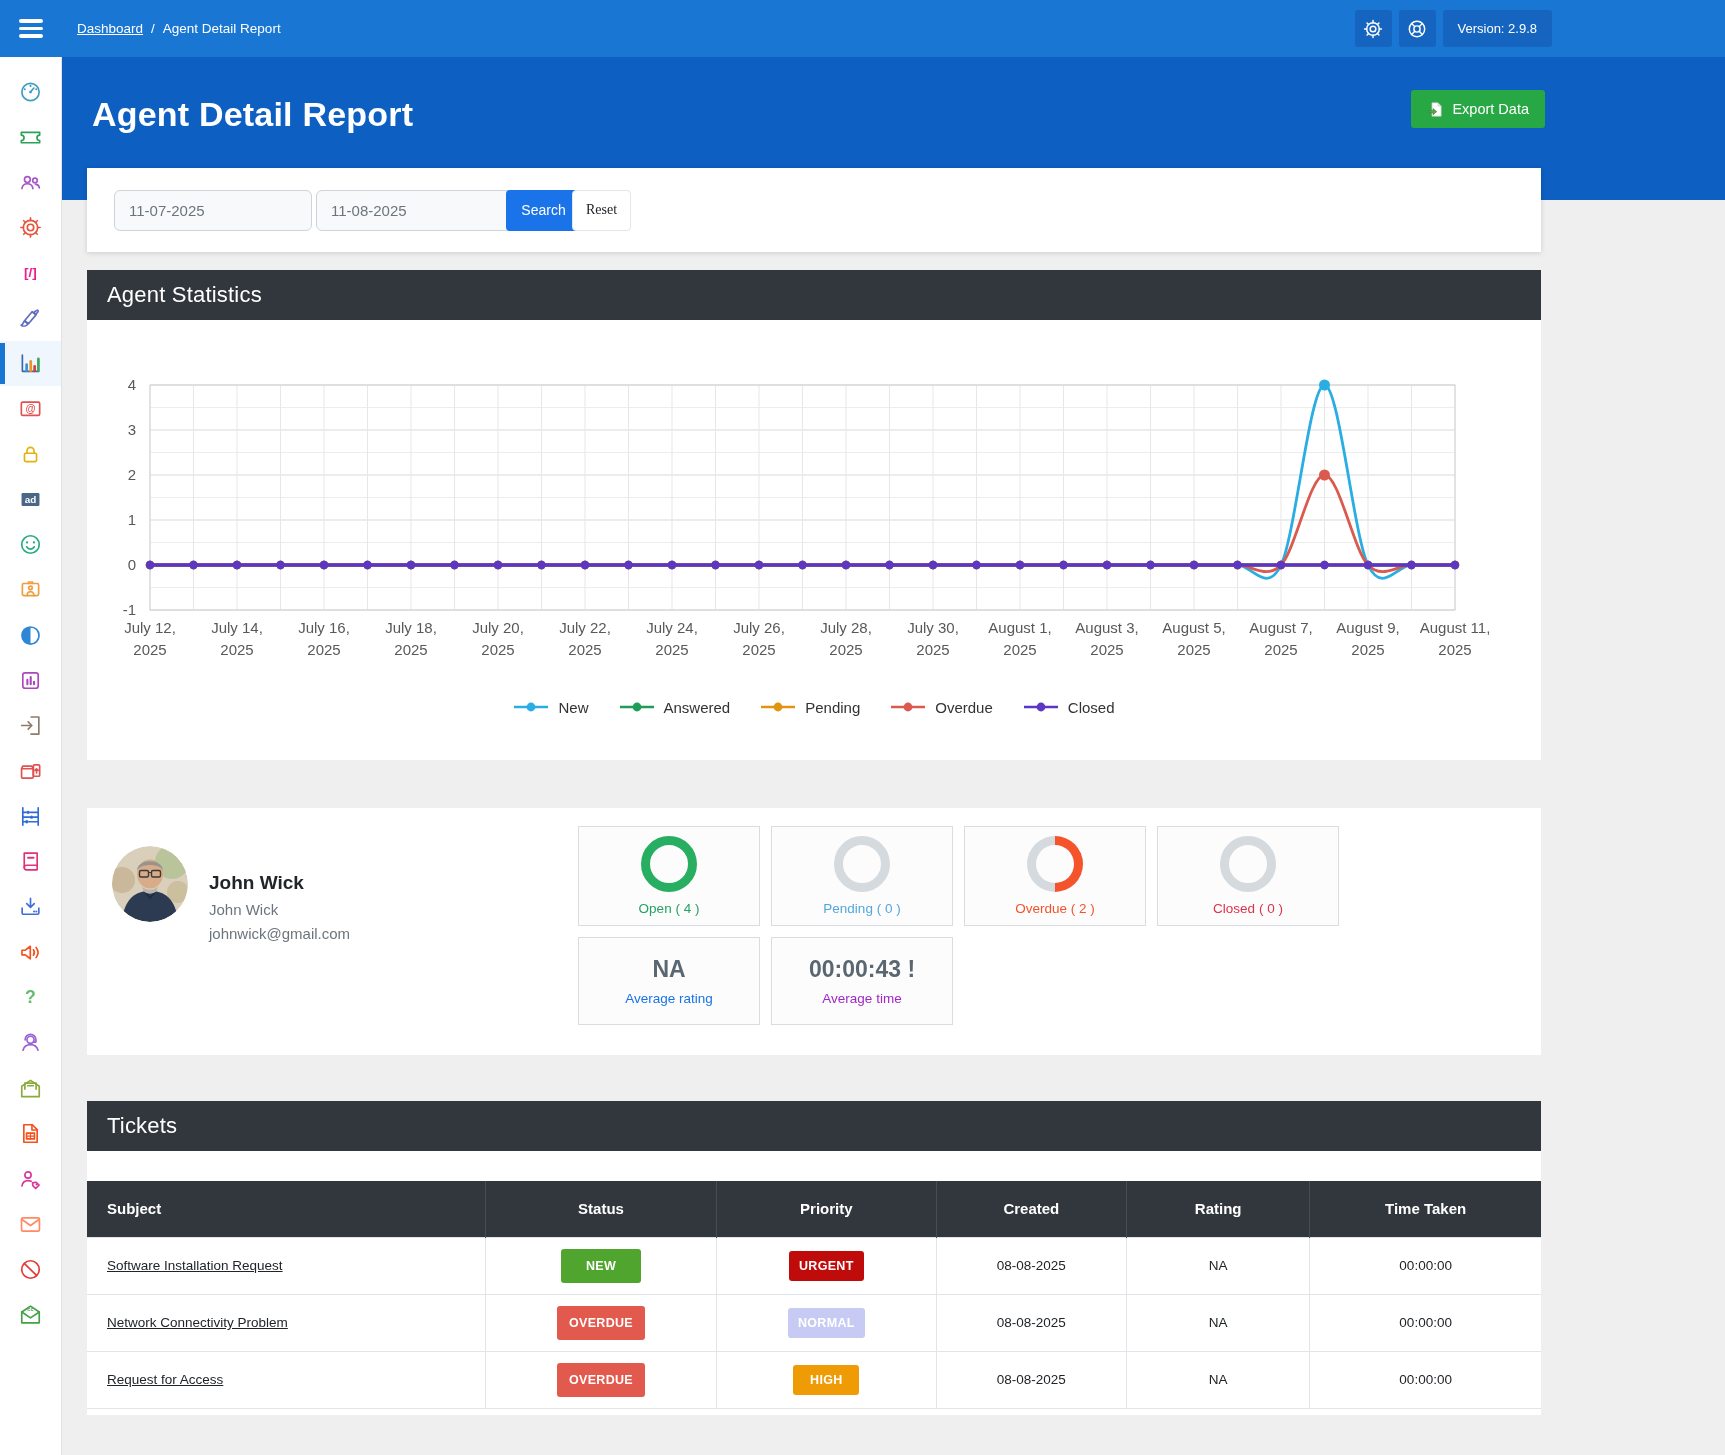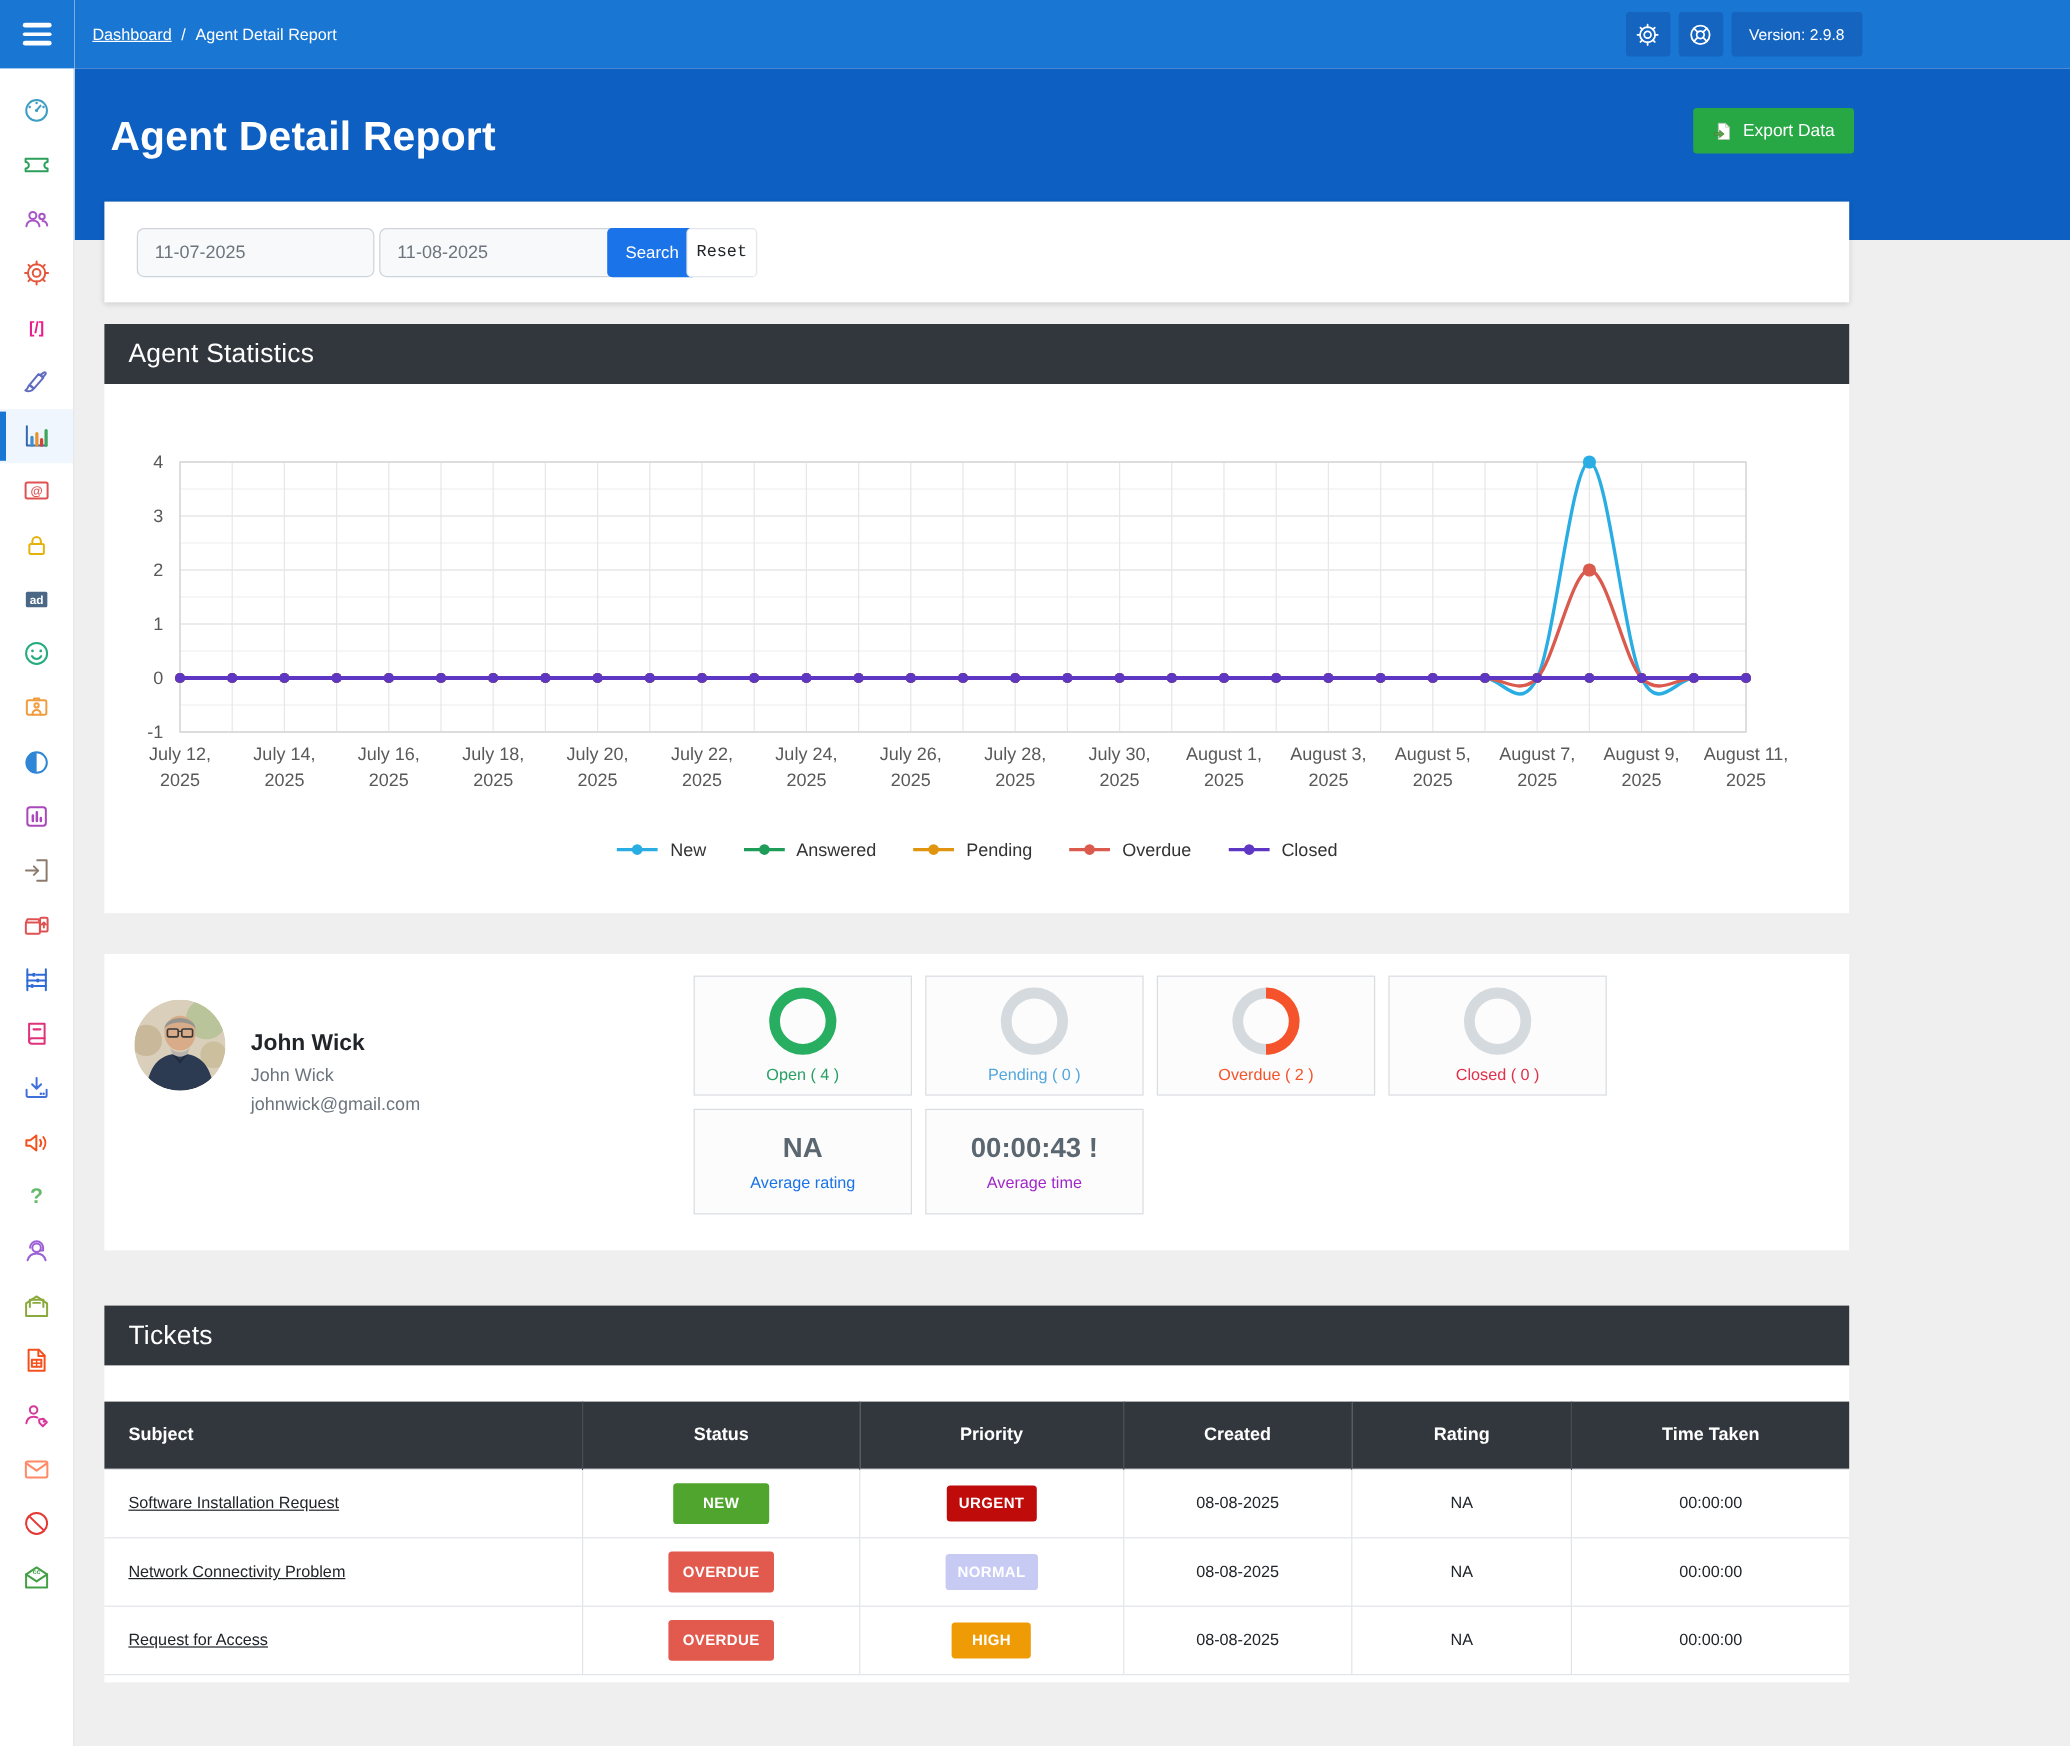--- a/index.html
+++ b/index.html
@@ -41,32 +41,32 @@
   
   .content { position:absolute; left:87px; top:168px; width:1454px; z-index:5; }
 
   .filter-card { background:#fff; height:84px; box-shadow:0 1px 5px rgba(0,0,0,.15);
     display:flex; align-items:center; padding:0 27px; gap:4px; }
   .date-input { width:198px; height:41px; background:#f8f9fa; border:1px solid #ced4da; border-radius:6px;
     padding:0 14px; font-size:15px; color:#6c757d; font-family:inherit; }
   .btn-search { width:75px; height:41px; background:#1a73e8; color:#fff; border:none; border-radius:4px;
     font-size:14px; cursor:pointer; margin-left:-12px; font-family:inherit; }
   .btn-reset { width:59px; height:41px; background:#fff; color:#212529; border:1px solid #e3e6ea; border-radius:4px;
-    font-size:14px; cursor:pointer; margin-left:-13px; font-family:Liberation Mono, monospace; }
+    font-size:14px; cursor:pointer; margin-left:-13px; font-family:Liberation Serif, serif; }
 
   .section-bar { margin-top:18px; height:50px; background:#32373d; color:#fff; font-size:22px;
     font-weight:300; display:flex; align-items:center; padding-left:20px; letter-spacing:.2px; }
 
   
   .chart-panel { background:#fff; padding:50px 0 40px 0; }
   .legend-row { display:flex; justify-content:center; gap:30px; margin-top:10px; height:26px; align-items:center; }
   .legend-item { display:flex; align-items:center; gap:9px; font-size:15px; color:#333; cursor:pointer; }
 
   
-  .stats-panel { margin-top:34px; background:#fff; padding:18px 9px 30px 25px; display:flex; }
+  .stats-panel { margin-top:48px; background:#fff; padding:18px 9px 30px 25px; display:flex; }
   .profile { width:466px; padding-top:20px; display:flex; }
   .avatar { width:76px; height:76px; border-radius:50%; overflow:hidden; flex:0 0 76px; }
   .profile-text { margin-left:21px; margin-top:26px; }
   .profile-name { font-size:19px; font-weight:bold; color:#212529; margin-bottom:7px; }
   .profile-sub { font-size:15px; color:#6c757d; margin-bottom:7px; }
   .cards-wrap { width:954px; }
   .donut-row { display:grid; grid-template-columns:repeat(5,1fr); gap:11px; }
   .metric-row { display:grid; grid-template-columns:182px 182px; gap:11px; margin-top:11px; }
   .stat-card { border:1px solid #d9dde2; background:#fcfcfc; height:100px; display:flex; flex-direction:column;
     align-items:center; justify-content:center; }

